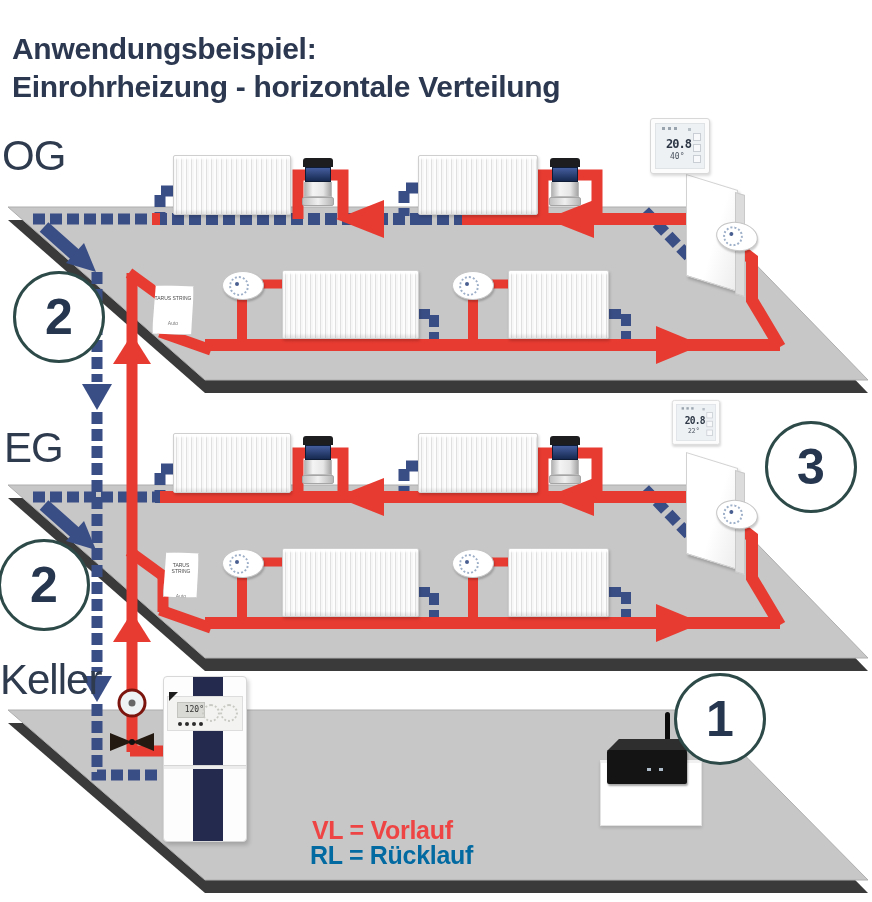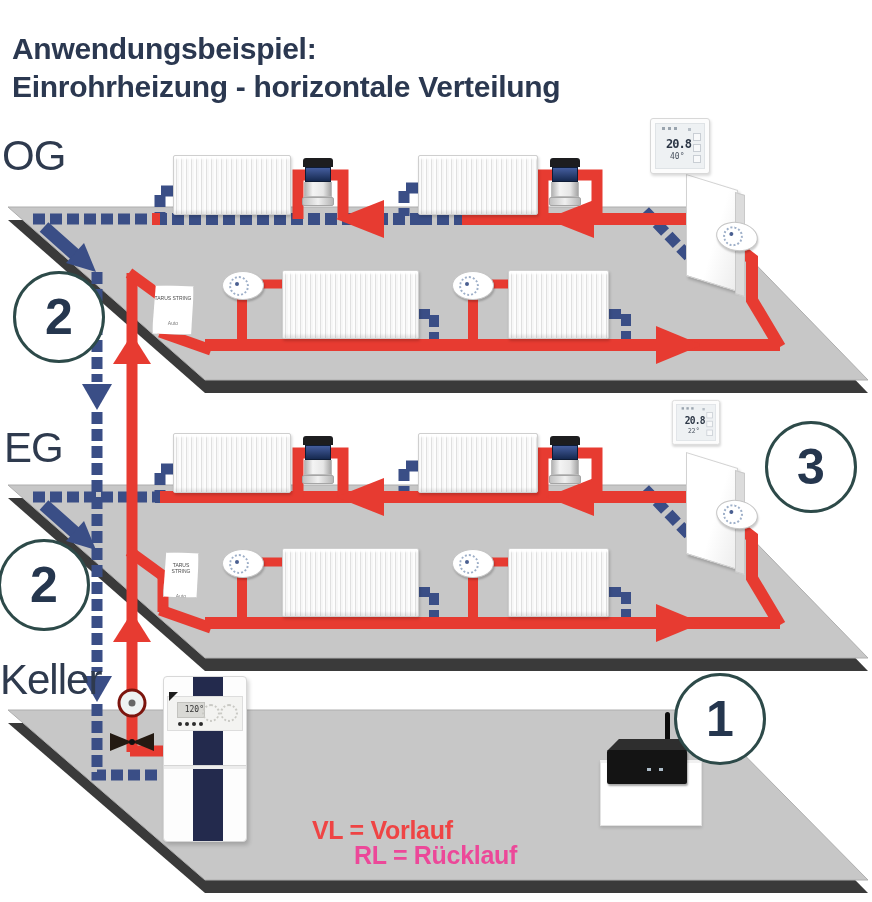--- a/index.html
+++ b/index.html
@@ -5,21 +5,21 @@
   html,body{margin:0;padding:0;background:#fff;}
   #stage{position:relative;width:872px;height:902px;background:#fff;overflow:hidden;
          font-family:"Liberation Sans",sans-serif;}
   .abs{position:absolute;}
 
   
   .title{left:12px;top:6px;font-size:30px;line-height:38px;font-weight:600;color:#2b3850;letter-spacing:-.3px;margin-top:24px;}
   .floor-label{font-size:42px;font-weight:500;color:#2e3a4e;letter-spacing:-1px;}
   .legend-line{font-size:25px;font-weight:600;letter-spacing:-.3px;}
   .legend-vl{color:#ef4444;}
-  .legend-rl{color:#ec4899;margin-left:44px;}
+  .legend-rl{color:#0369a1;}
 
   
   .callout{background:#fff;border:3px solid #2d4a49;border-radius:50%;width:86px;height:86px;
            display:flex;align-items:center;justify-content:center;
            font-size:50px;font-weight:600;color:#25364e;}
 
   
   .radiator{background:repeating-linear-gradient(90deg,#fdfdfd 0 2px,#e0e0e0 2px 3px,#f7f7f7 3px 5px);
             border:1px solid #cfcfcf;border-radius:2px;
             box-shadow:inset 0 3px 2px rgba(255,255,255,.95), inset 0 -3px 3px rgba(0,0,0,.08), 1px 2px 3px rgba(0,0,0,.18);}

